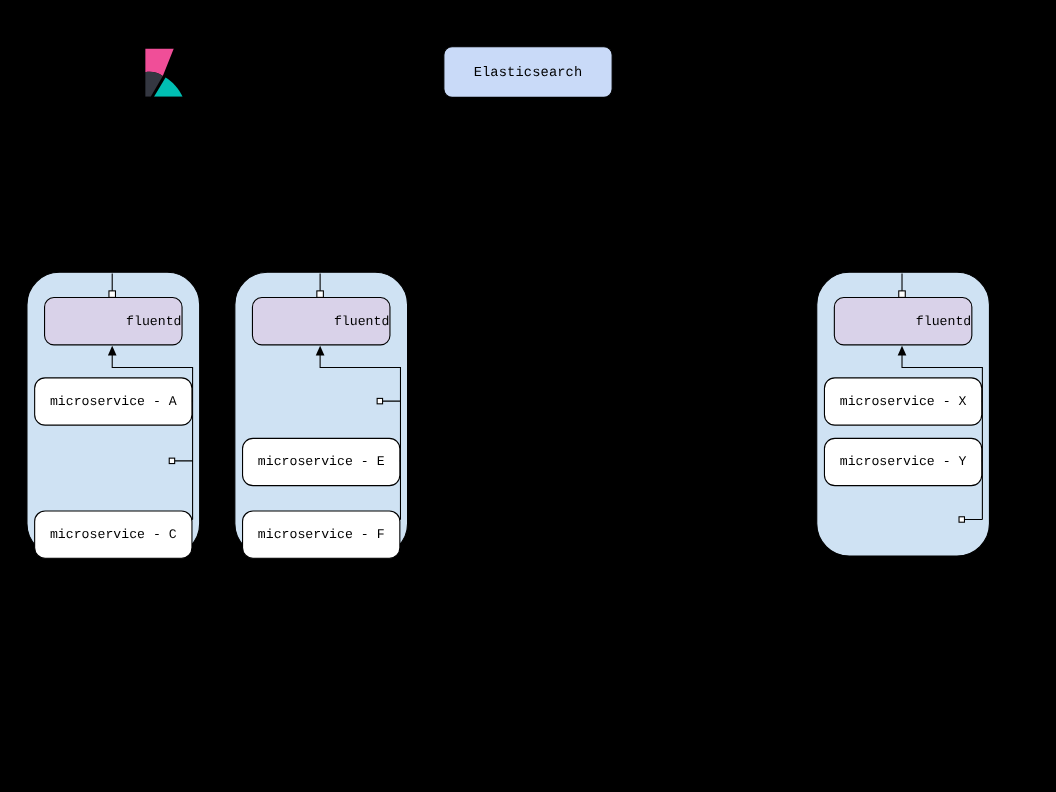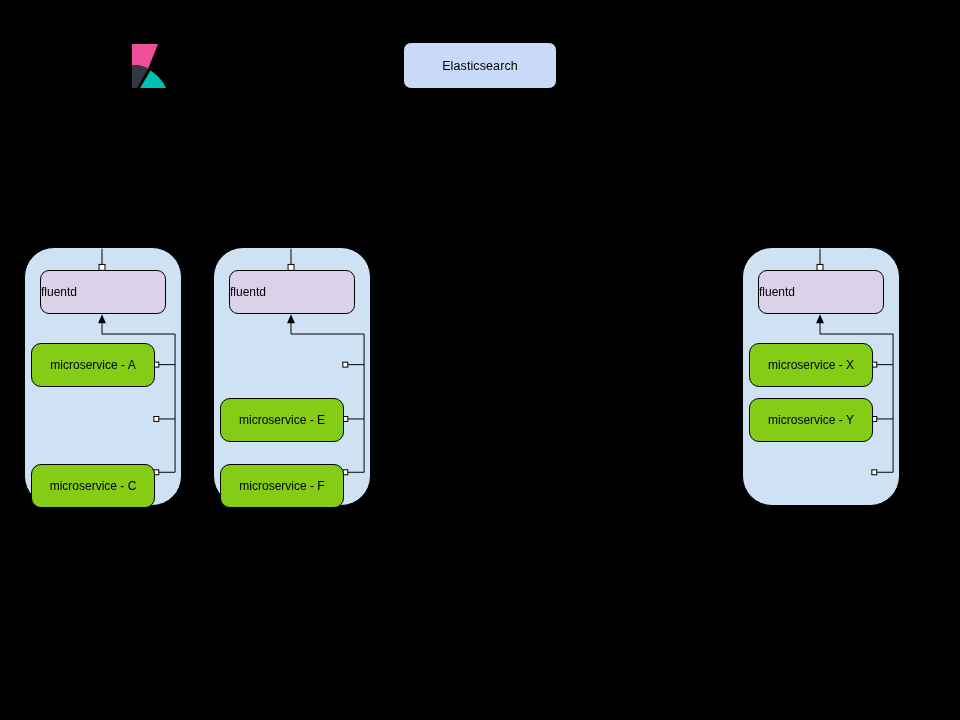--- a/index.html
+++ b/index.html
@@ -1,19 +1,19 @@
 <!DOCTYPE html>
 <html><head>
 <meta charset="utf-8">
 <style>
   html,body{margin:0;padding:0;background:#000;}
   *{box-sizing:border-box;}
   #canvas{
     position:relative;width:960px;height:720px;background:#000000;overflow:hidden;
-    font-family:Liberation Sans, sans-serif;color:#000;
+    font-family:Liberation Mono, monospace;color:#000;
   }
   .abs{position:absolute;}
   
   .es-box{
     left:403px;top:42px;width:154px;height:47px;
     background:#c9daf8;border:1px solid #000;border-radius:8px;
     display:flex;align-items:center;justify-content:center;
     font-size:12.5px;letter-spacing:0.1px;
   }
   
@@ -23,25 +23,25 @@
     top:247px;width:158px;height:259px;
     background:#cfe2f3;border:1px solid #000;border-radius:30px;
   }
   .node-1{left:24px;}
   .node-2{left:213px;}
   .node-3{left:742px;}
   .node-lines{position:absolute;left:0;top:0;width:100%;height:100%;pointer-events:none;}
   .fluentd-box{
     left:15px;top:22px;width:126px;height:44px;
     background:#d9d2e9;border:1px solid #000;border-radius:9px;
-    display:flex;align-items:center;justify-content:flex-start;font-size:12px;
+    display:flex;align-items:center;justify-content:flex-end;font-size:12px;
   }
   .svc-box{
-    left:6px;width:124px;height:44px;
-    background:#84cc16;border:1px solid #000;border-radius:10px;
+    left:6px;width:144px;height:44px;
+    background:#ffffff;border:1px solid #000;border-radius:10px;
     display:flex;align-items:center;justify-content:center;font-size:12px;
   }
   .svc-1{top:95px;}
   .svc-2{top:150px;}
   .svc-3{top:216px;}
 </style>
 </head>
 <body>
 
 <div id="canvas">

